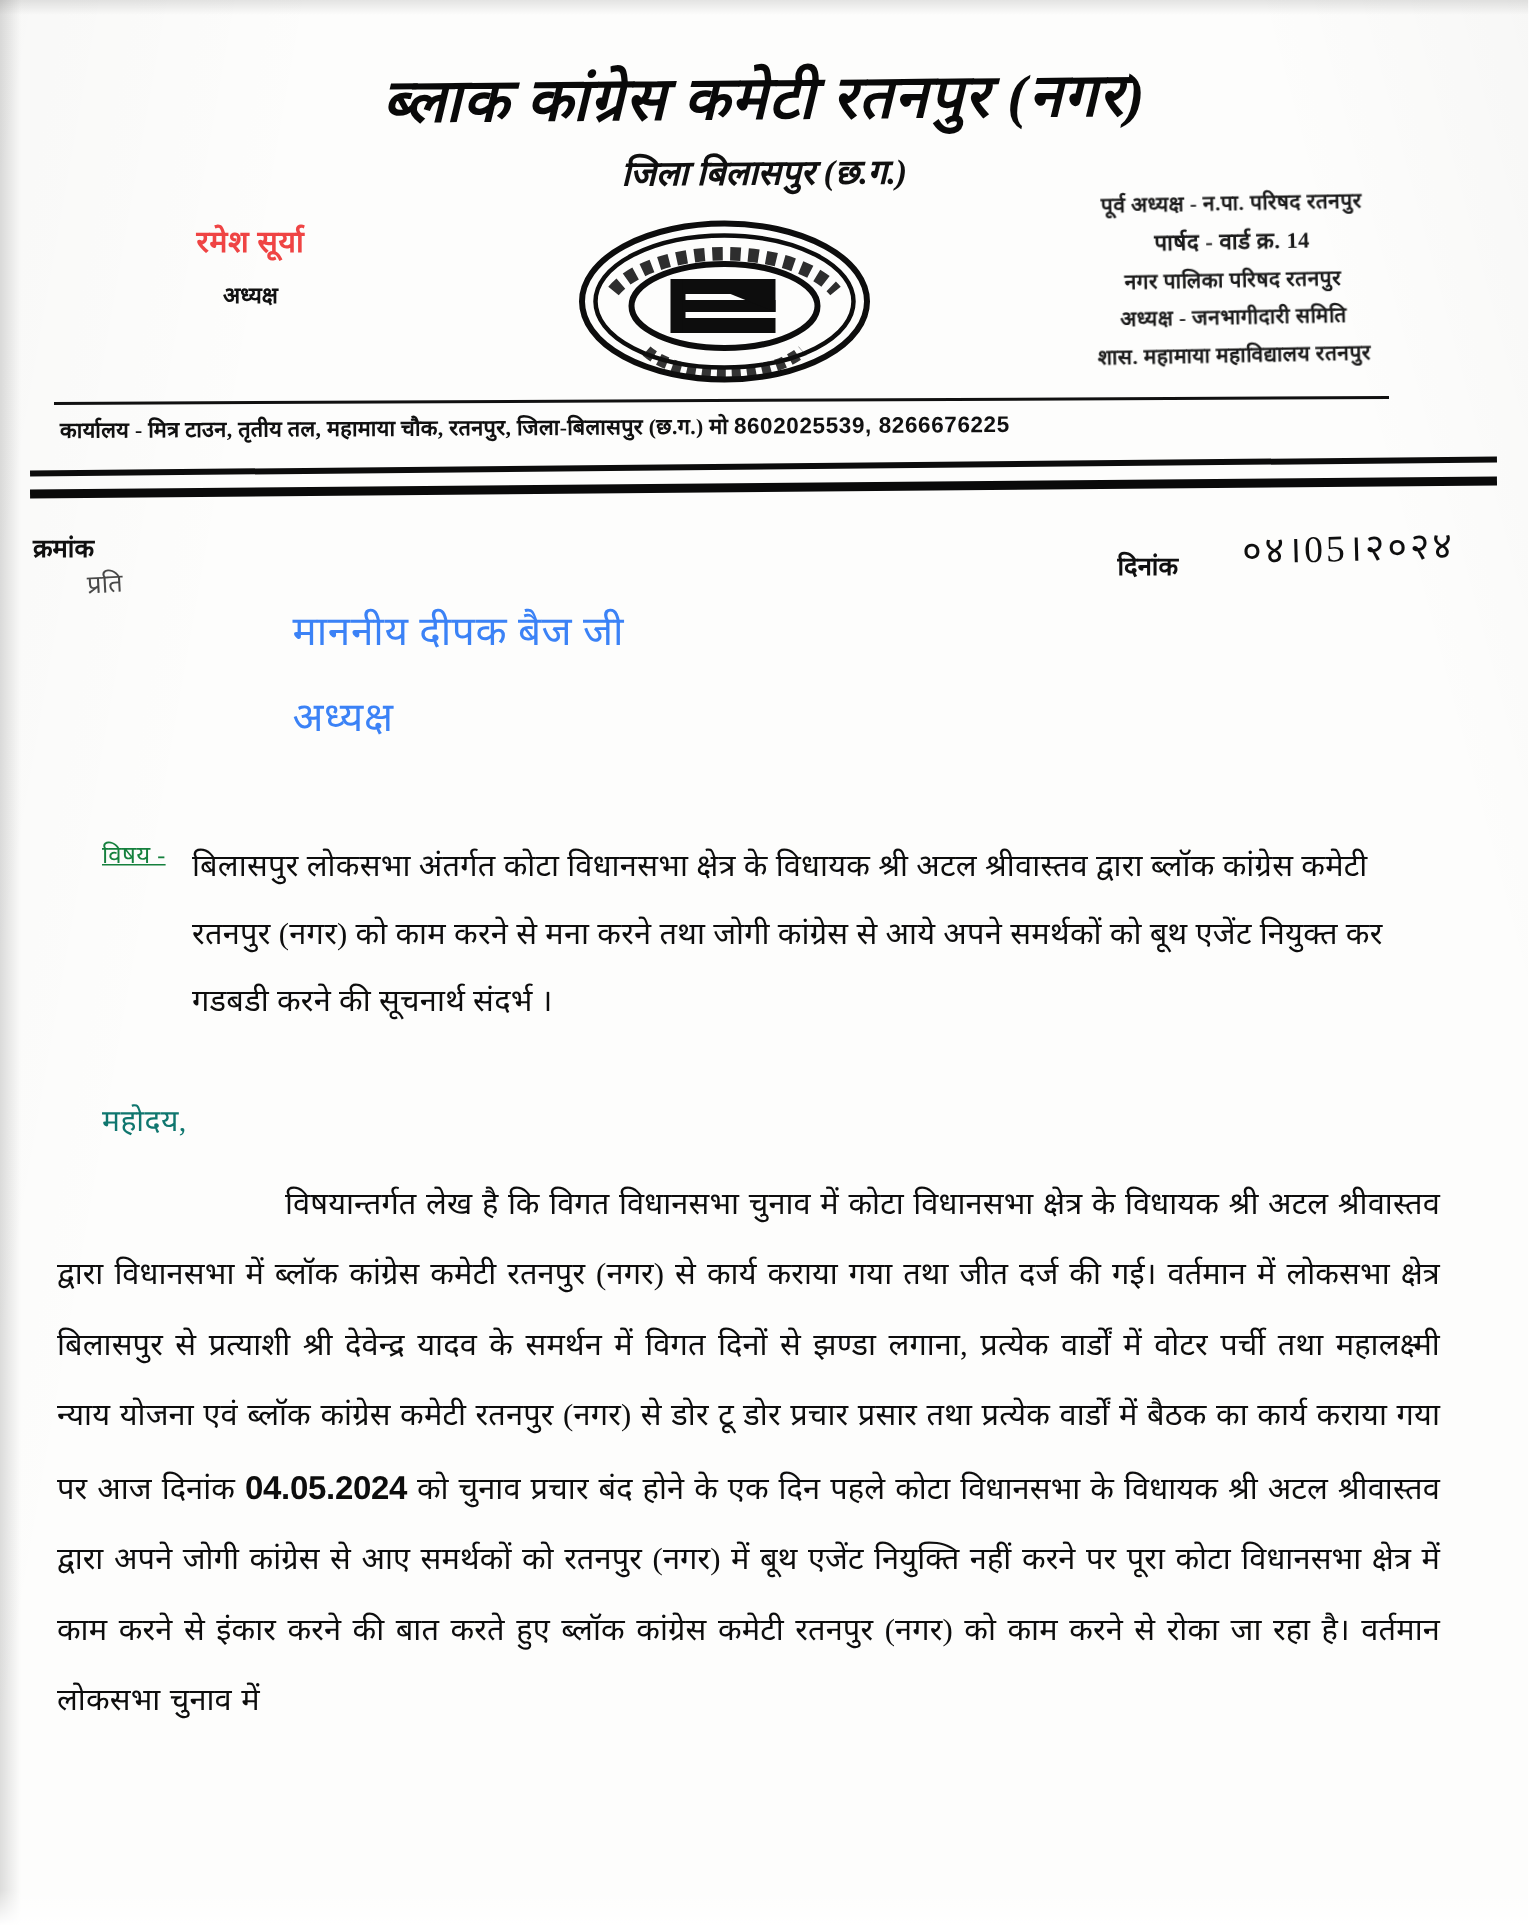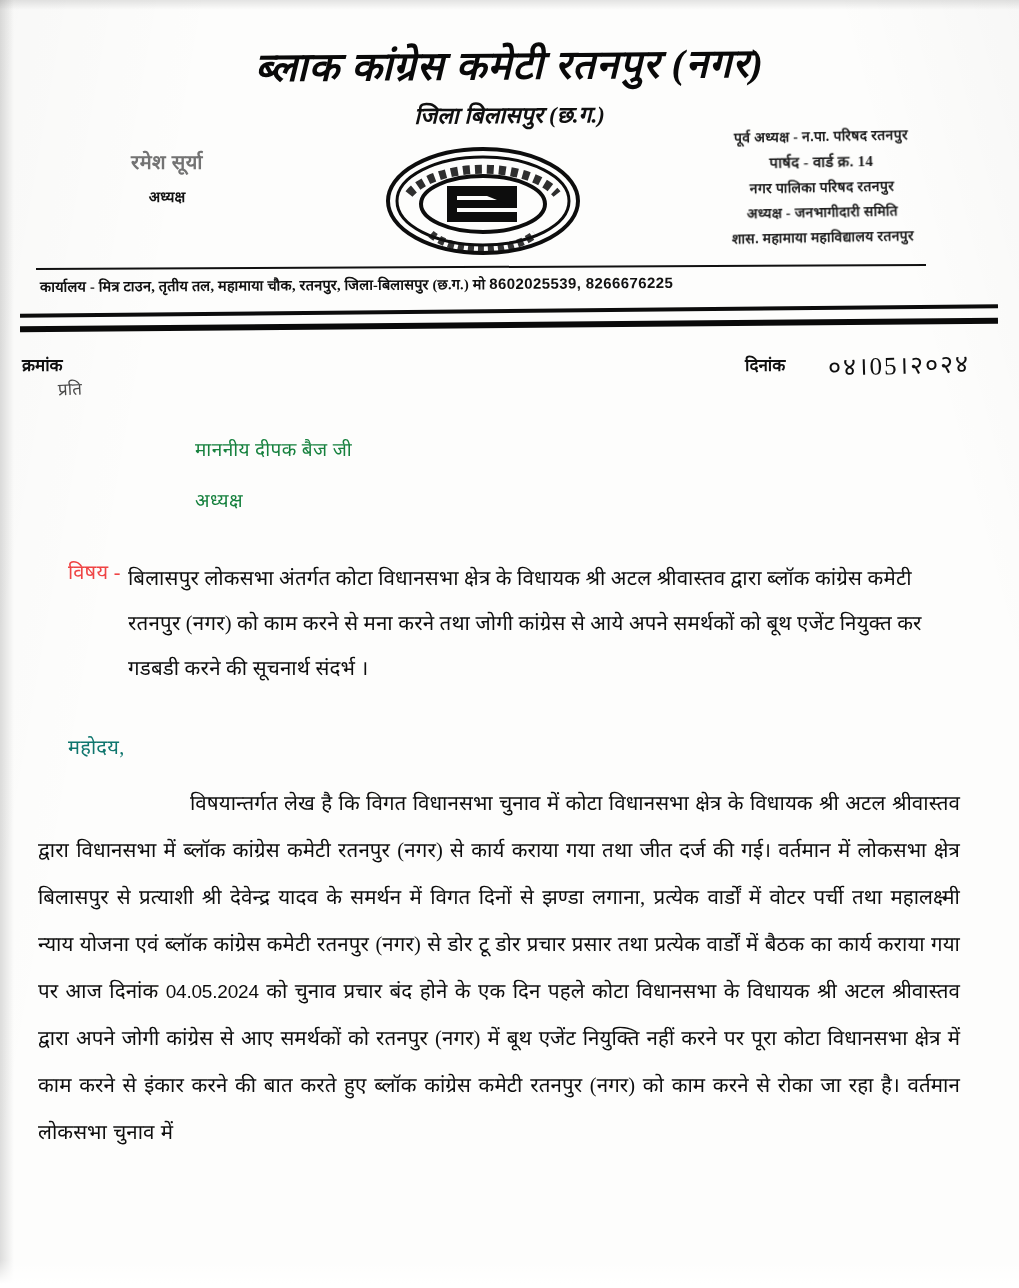--- a/index.html
+++ b/index.html
@@ -86,21 +86,21 @@
   .person-block {
     position: absolute;
     left: 52px;
     top: 150px;
     width: 230px;
     text-align: center;
   }
   .person-name {
     font-size: 20px;
     font-weight: bold;
-    color: #737373;
+    color: #ef4444;
     letter-spacing: 0.5px;
     line-height: 1.2;
   }
   .person-role {
     font-size: 15px;
     font-weight: bold;
     color: #121212;
     margin-top: 12px;
   }
 
@@ -205,21 +205,21 @@
     top: 32px;
     font-size: 17px;
     color: #2a2a2a;
     font-family: "Liberation Serif", serif;
     transform: rotate(-3deg);
     opacity: 0.85;
   }
   .dinank-label {
     position: absolute;
     left: 745px;
-    top: 8px;
+    top: 20px;
     font-size: 17px;
     font-weight: bold;
     color: #101010;
   }
   .dinank-value {
     position: absolute;
     left: 828px;
     top: 2px;
     font-size: 25px;
     color: #0f0f0f;
@@ -236,41 +236,41 @@
     width: 1019px;
   }
 
   .addressee {
     position: absolute;
     left: 195px;
     top: 0;
     width: 640px;
   }
   .addressee div {
-    font-size: 19px;
-    color: #15803d;
+    font-size: 27px;
+    color: #3b82f6;
     line-height: 1.0;
     margin-bottom: 30px;
     letter-spacing: 0.4px;
-    margin-top: 32px;
   }
 
   .subject-block {
     position: absolute;
     left: 68px;
     top: 148px;
     width: 900px;
   }
   .subject-label {
     position: absolute;
     left: 0;
     top: 2px;
-    font-size: 20px;
-    color: #ef4444;
+    font-size: 16px;
+    color: #15803d;
     letter-spacing: 0.3px;
+    text-decoration: underline;
   }
   .subject-text {
     margin-left: 60px;
     font-size: 20.5px;
     line-height: 45px;
     color: #0d0d0d;
     letter-spacing: 0.2px;
   }
 
   .salutation {
@@ -290,22 +290,22 @@
     font-size: 20.5px;
     line-height: 47px;
     color: #0d0d0d;
     text-align: justify;
     text-indent: 152px;
     letter-spacing: 0.1px;
     word-spacing: 1px;
   }
   .para .emph-date {
     font-family: "Liberation Sans", sans-serif;
-    font-size: 19px;
-    font-weight: normal;
+    font-size: 22px;
+    font-weight: bold;
     letter-spacing: -0.2px;
   }
 
   
   .bottom-fade {
     position: absolute;
     left: 0;
     bottom: 0;
     width: 1019px;
     height: 28px;

